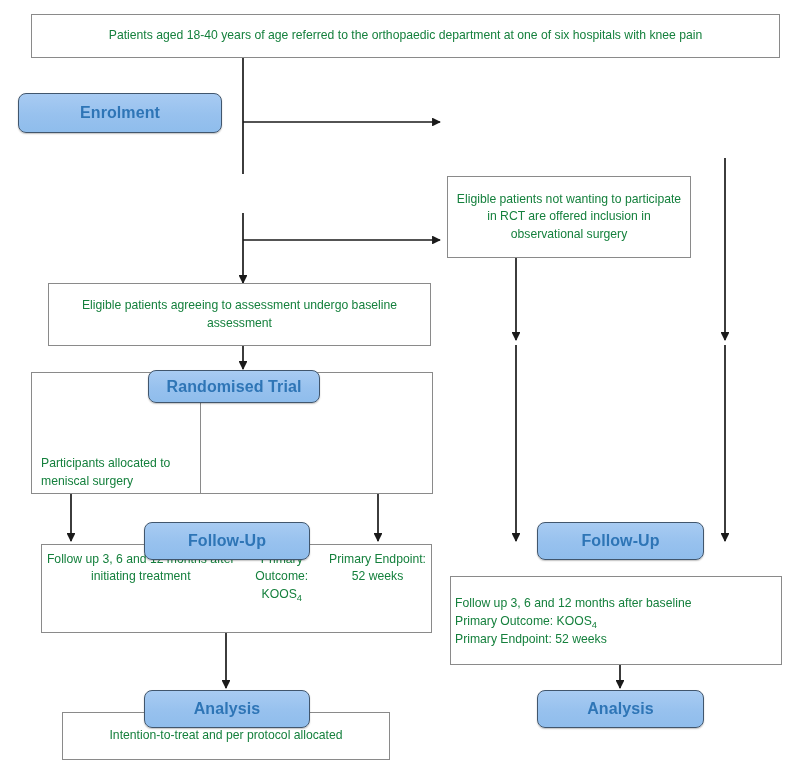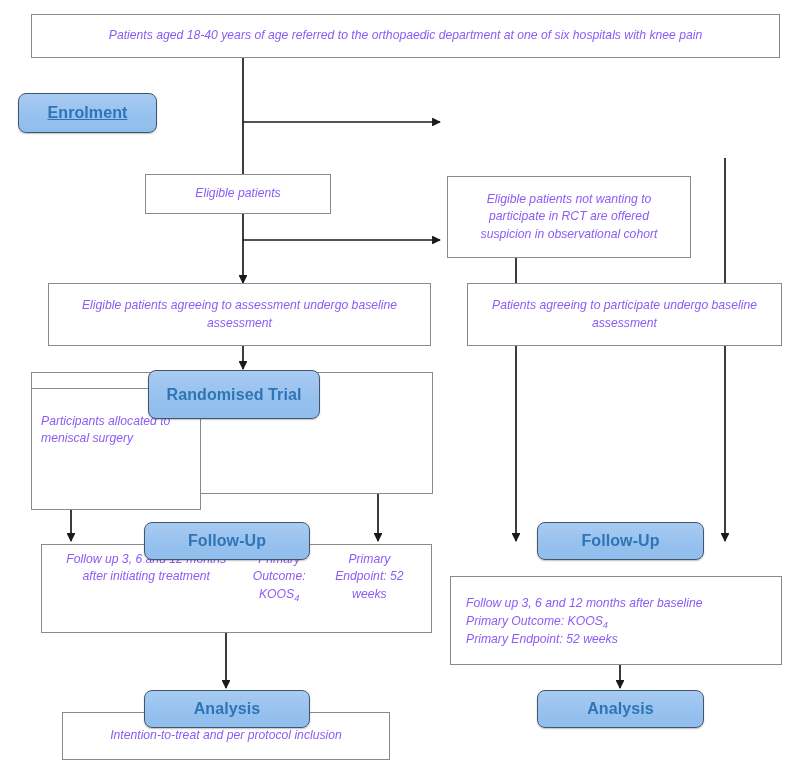--- a/index.html
+++ b/index.html
@@ -22,38 +22,36 @@
     pointer-events: none;
   }
   .box {
     position: absolute;
     background: #ffffff;
     border: 1px solid #8a8a8a;
     display: flex;
     align-items: center;
     justify-content: center;
     text-align: center;
-    color: #8b5cf6;
+    color: #15803d;
     font-size: 12.2px;
     line-height: 1.42;
-    padding: 3px 15px;
+    padding: 3px 4px;
     z-index: 2;
-    font-style: italic;
   }
   .box.topalign {
     align-items: flex-start;
     padding-top: 7px;
   }
   .box.leftalign {
     justify-content: flex-start;
     text-align: left;
-    align-items: flex-start;
+    align-items: flex-end;
     padding-top: 24px;
     padding-left: 9px;
-    margin-top: 16px;
   }
   .badge {
     position: absolute;
     background: #9dc3f0;
     background: linear-gradient(180deg, #a8cbf2 0%, #97c1ee 55%, #8fbdec 100%);
     border: 1.6px solid #41566d;
     border-radius: 8px;
     display: flex;
     align-items: center;
     justify-content: center;
@@ -101,49 +99,43 @@
 
       <path d="M 226 633 L 226 688" marker-end="url(#arrow)"></path>
       <path d="M 620 633 L 620 688" marker-end="url(#arrow)"></path>
     </g>
   </svg>
 
   <div class="box" style="left:31px; top:14px; width:749px; height:44px;">
     <span>Patients aged 18-40 years of age referred to the orthopaedic department at one of six hospitals with knee pain</span>
   </div>
 
-  <div class="badge" style="left:18px; top:93px; width:139px; height:40px;text-decoration:underline;">
+  <div class="badge" style="left:18px; top:93px; width:204px; height:40px;">
     <span>Enrolment</span>
   </div>
 
 
-  <div class="box" style="left:145px; top:174px; width:186px; height:40px;">
-    <span>Eligible patients</span>
-  </div>
 
   <div class="box" style="left:447px; top:176px; width:244px; height:82px;">
-    <span>Eligible patients not wanting to participate in RCT are offered suspicion in observational cohort</span>
+    <span>Eligible patients not wanting to participate in RCT are offered inclusion in observational surgery</span>
   </div>
 
   <div class="box" style="left:48px; top:283px; width:383px; height:63px;">
     <span>Eligible patients agreeing to assessment undergo baseline assessment</span>
   </div>
 
-  <div class="box" style="left:467px; top:283px; width:315px; height:63px;">
-    <span>Patients agreeing to participate undergo baseline assessment</span>
-  </div>
 
   <div class="box" style="left:31px; top:372px; width:402px; height:122px; background:transparent; border:1px solid #8a8a8a; z-index:1;"></div>
 
   <div class="box leftalign" style="left:31px; top:372px; width:170px; height:122px; z-index:2;">
     <span>Participants allocated to meniscal surgery</span>
   </div>
 
 
-  <div class="badge" style="left:148px; top:370px; width:172px; height:49px;">
+  <div class="badge" style="left:148px; top:370px; width:172px; height:33px;">
     <span>Randomised Trial</span>
   </div>
 
   <div class="box topalign" style="left:41px; top:544px; width:391px; height:89px; padding-top:6px; flex-direction:row;">
     <div class="ml">Follow up 3, 6 and 12 months after initiating treatment</div>
     <div class="ml">
       <span>Primary Outcome: KOOS</span><span class="sub">4</span>
     </div>
     <div class="ml">Primary Endpoint: 52 weeks</div>
   </div>
@@ -158,21 +150,21 @@
 
   <div class="badge" style="left:144px; top:522px; width:166px; height:38px;">
     <span>Follow-Up</span>
   </div>
 
   <div class="badge" style="left:537px; top:522px; width:167px; height:38px;">
     <span>Follow-Up</span>
   </div>
 
   <div class="box" style="left:62px; top:712px; width:328px; height:48px;">
-    <span>Intention-to-treat and per protocol inclusion</span>
+    <span>Intention-to-treat and per protocol allocated</span>
   </div>
 
   <div class="badge" style="left:144px; top:690px; width:166px; height:38px;">
     <span>Analysis</span>
   </div>
 
   <div class="badge" style="left:537px; top:690px; width:167px; height:38px;">
     <span>Analysis</span>
   </div>
 

